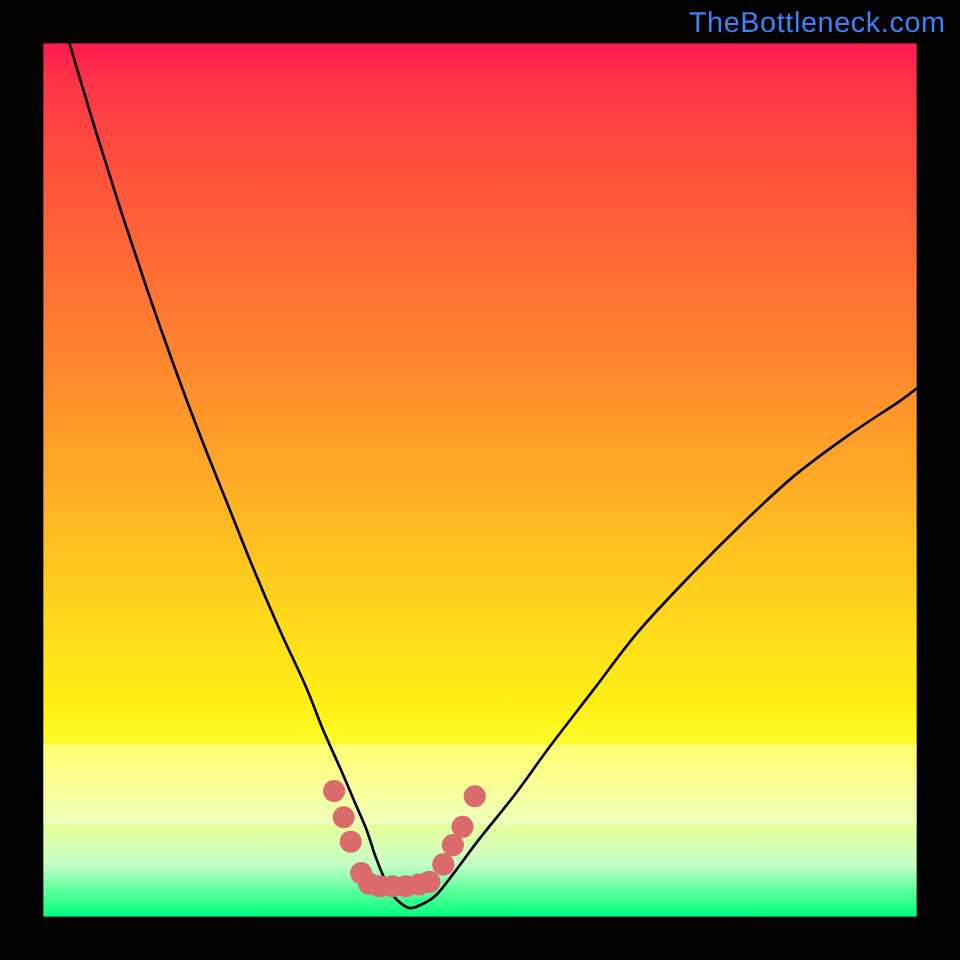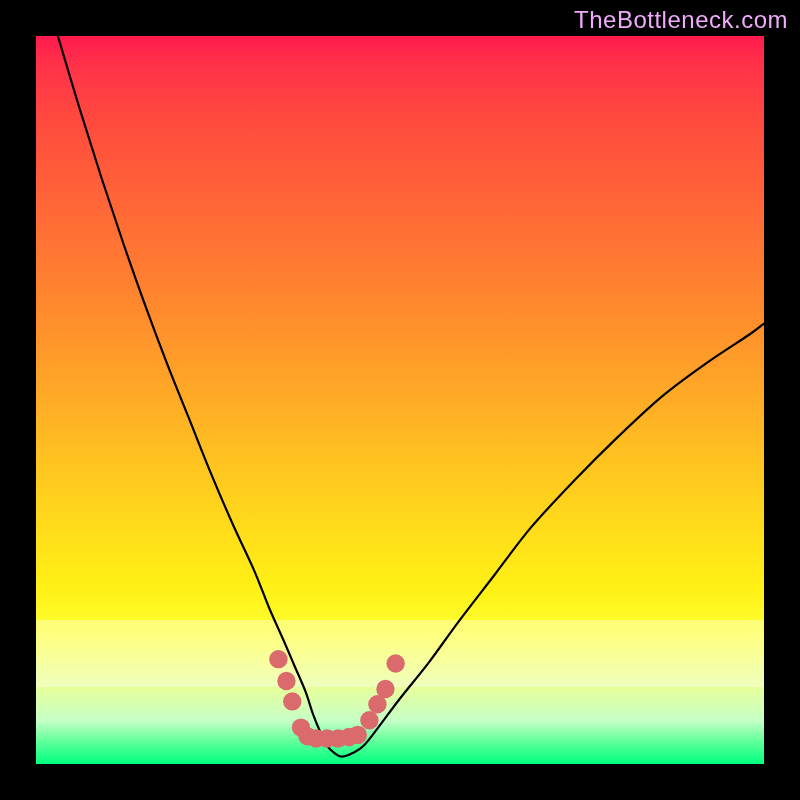--- a/index.html
+++ b/index.html
@@ -50,21 +50,21 @@
     top: 80.2%;
     height: 9.2%;
     background: rgba(255,255,255,0.36);
     pointer-events: none;
   }
 
   .watermark {
     position: absolute;
     top: 6px;
     right: 12px;
-    color: #f0abfc;
+    color: #3b82f6;
     font-size: 24px;
     letter-spacing: 0.5px;
     font-weight: 500;
     pointer-events: none;
     user-select: none;
     white-space: nowrap;
   }
 
   svg.curve {
     position: absolute;

